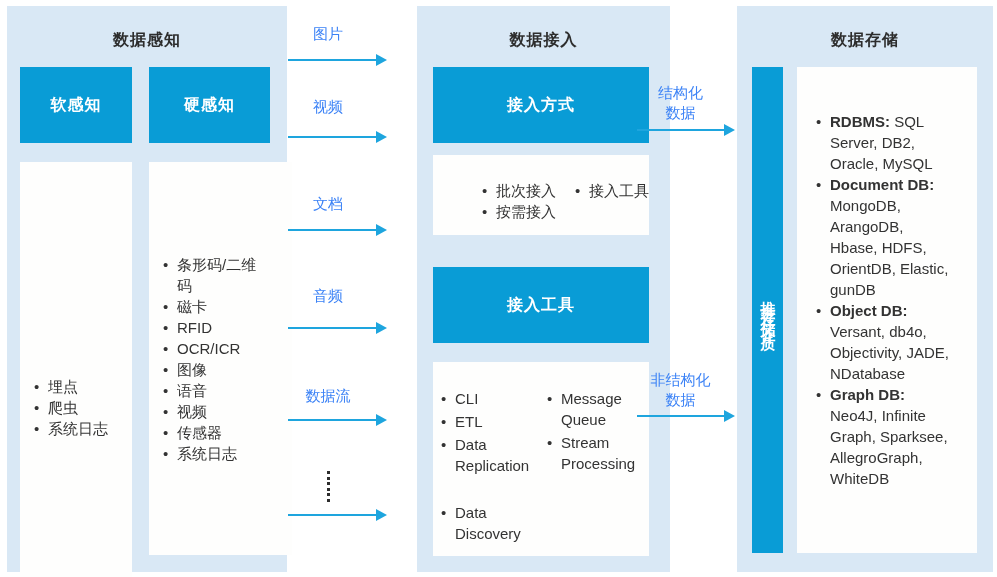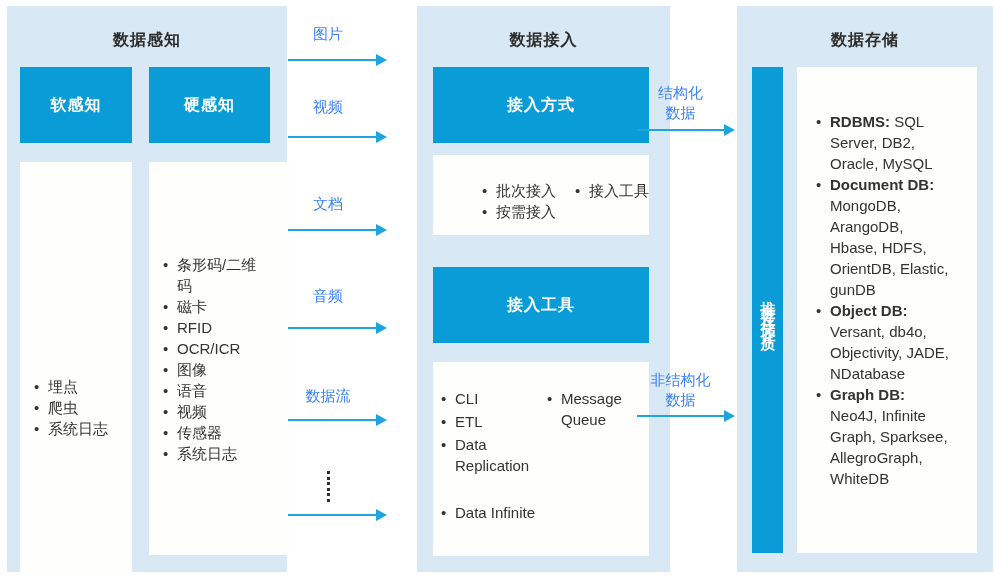--- a/index.html
+++ b/index.html
@@ -129,25 +129,26 @@
 
     <div class="bluebox box-tools-h">接入工具</div>
     <div class="whitebox box-tools-l">
       <div class="col1">
         <ul class="blist">
           <li>CLI</li>
           <li>ETL</li>
           <li>Data Replication</li>
         </ul>
         <ul class="blist gap-top">
-          <li>Data Infinite</li>
+          <li>Data Discovery</li>
         </ul>
       </div>
       <ul class="blist col2">
         <li>Message Queue</li>
+        <li>Stream Processing</li>
       </ul>
     </div>
   </section>
 
   <div class="flow-label rz" style="top:83px">
     <div>结构化</div>
     <div>数据</div>
   </div>
   <div class="arrow" style="left:637px;top:129px;width:87px"></div>
 

